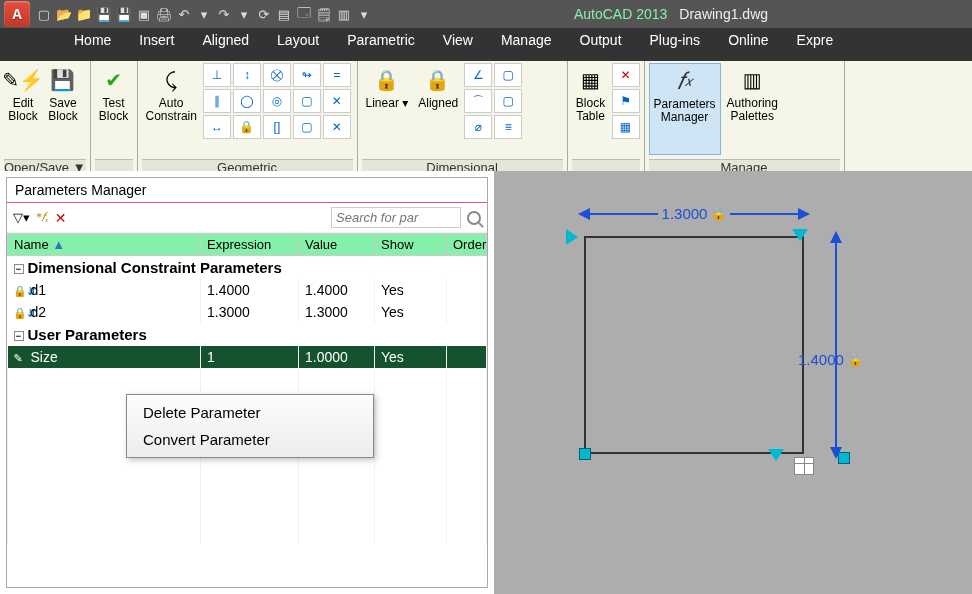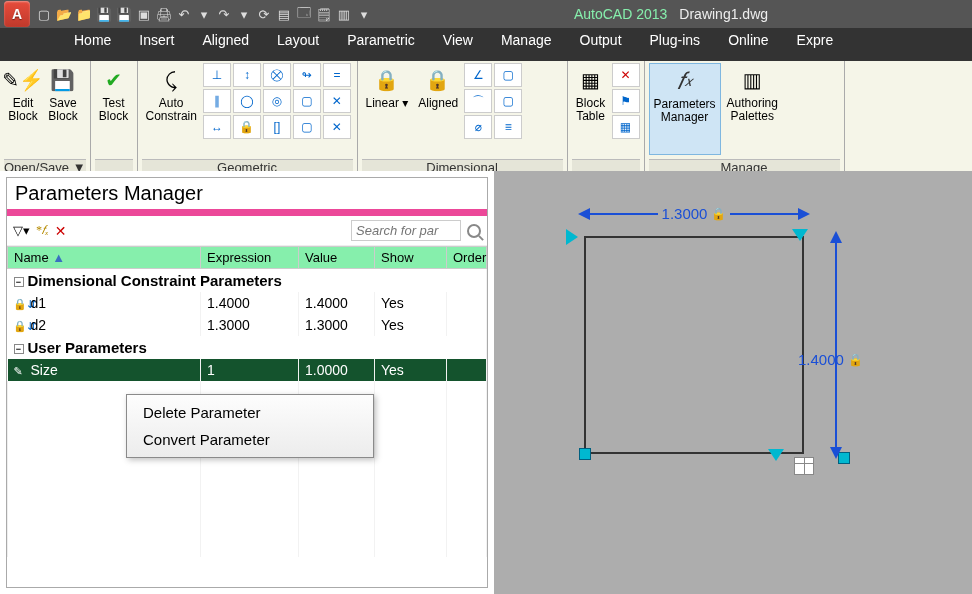--- a/index.html
+++ b/index.html
@@ -27,24 +27,24 @@
 .rbtn.active { background:#cfe5f5; border:1px solid #7fb7e0; }
 .ric { width:30px; height:30px; display:flex; align-items:center; justify-content:center; font-size:20px; }
 .rbtn span.lbl { font-size:12px; line-height:13px; }
 .smallcol { display:flex; flex-direction:column; gap:2px; }
 .sm { width:28px; height:24px; border:1px solid #ccc; background:#fff; display:flex; align-items:center; justify-content:center; font-size:12px; color:#0066cc; cursor:pointer; }
 
 
 .main { position:absolute; top:171px; bottom:0; left:0; right:0; display:flex; }
 .panel { width:498px; background:#fff; border-right:4px solid #adadad; display:flex; flex-direction:column; }
 .panel-inner { margin:6px; background:#fff; border:1px solid #aaa; flex:1; display:flex; flex-direction:column; }
-.panel-title { padding:4px 8px; font-size:20px; border-bottom:7px solid #ec4899; }
+.panel-title { padding:4px 8px; font-size:14px; border-bottom:1px solid #ec4899; }
 .panel-tb { display:flex; align-items:center; gap:6px; padding:4px 6px; border-bottom:1px solid #eee; }
 .panel-tb .search { margin-left:auto; }
-.panel-tb input { width:110px; font-size:13px; padding:2px 4px; border:1px solid #ccc; font-style:italic; color:#888; }
+.panel-tb input { width:130px; font-size:13px; padding:2px 4px; border:1px solid #ccc; font-style:italic; color:#888; }
 
 .tbl { width:100%; border-collapse:collapse; table-layout:fixed; }
 .tbl th { text-align:left; font-weight:normal; font-size:13px; padding:3px 6px; border:1px solid #ccc; background:#86efac; }
 .tbl td { font-size:14px; padding:3px 6px; border-right:1px solid #f2f2f2; height:22px; white-space:nowrap; overflow:hidden; }
 .tbl tr.sec td { font-weight:bold; font-size:15px; }
 .tbl tr.sel td { background:#14532d; color:#fff; }
 .tbl tr.blank td { border-left:1px solid #eee; }
 .exp { display:inline-block; width:10px; height:10px; border:1px solid #888; text-align:center; line-height:8px; font-size:9px; margin-right:4px; vertical-align:middle; }
 .pic { display:inline-block; width:14px; height:12px; margin-right:3px; vertical-align:middle; color:#0066cc; font-size:11px; }
 

